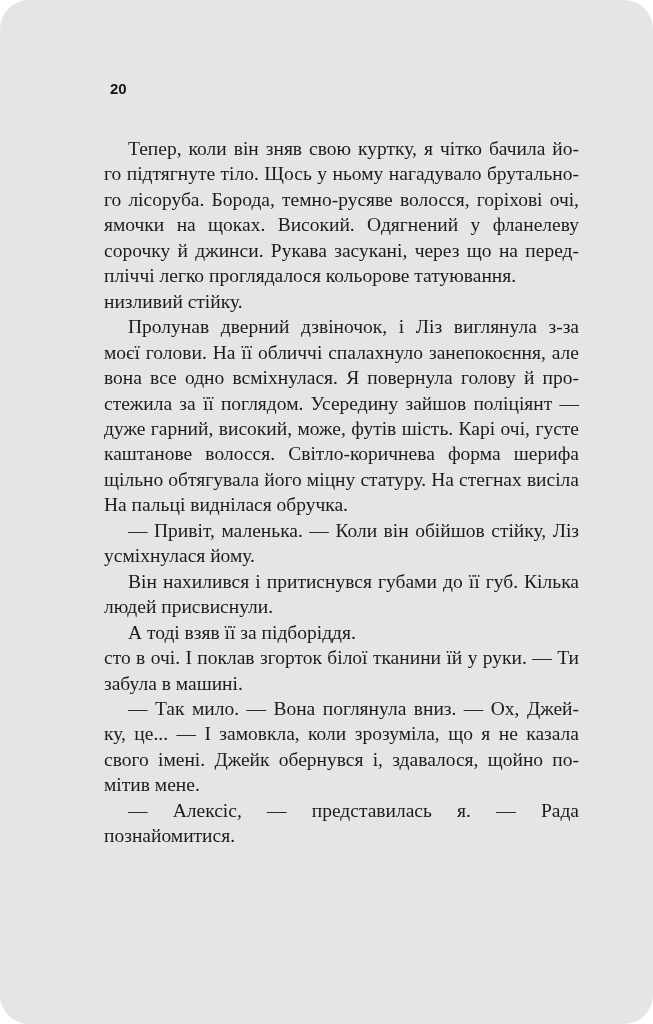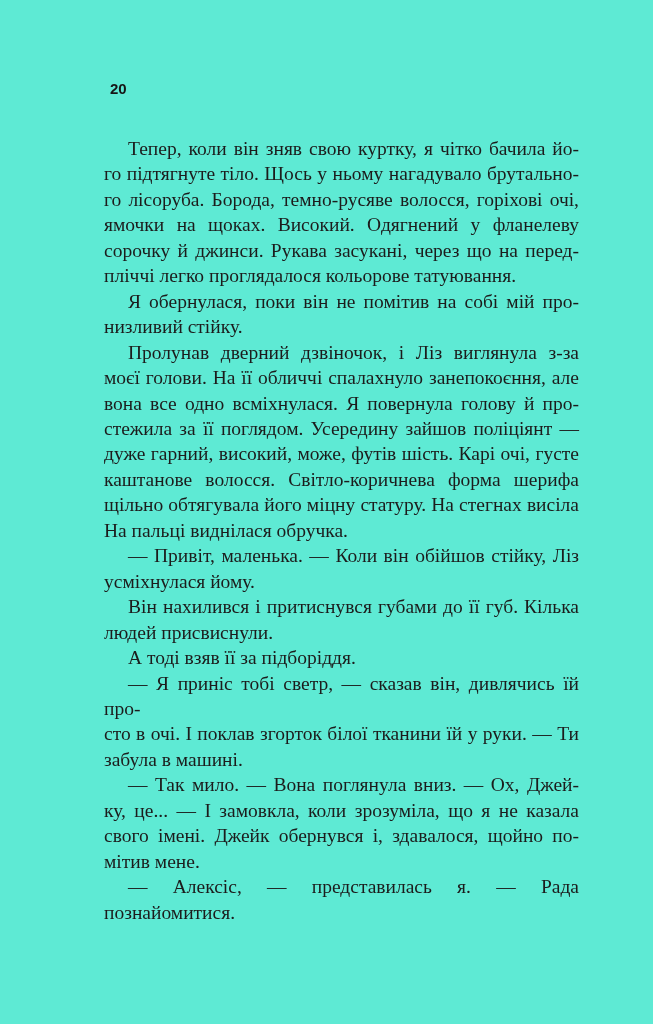--- a/index.html
+++ b/index.html
@@ -4,23 +4,24 @@
 <style>
   html, body {
     margin: 0;
     padding: 0;
     background: #ffffff;
   }
   .book-page {
     position: relative;
     width: 653px;
     height: 1024px;
-    background: #5eead4;
+    background: #e5e5e5;
     overflow: hidden;
     font-family: "Liberation Serif", "DejaVu Serif", serif;
+    border-radius: 29px;
   }
   .page-number {
     position: absolute;
     left: 110px;
     top: 80px;
     font-family: "Liberation Sans", "DejaVu Sans", sans-serif;
     font-weight: 700;
     font-size: 15px;
     letter-spacing: 0px;
     color: #161616;
@@ -52,36 +53,34 @@
 
 <div class="book-page">
   <div class="page-number">20</div>
   <div class="text-block">
       <div class="line first">Тепер, коли він зняв свою куртку, я чітко бачила йо-</div>
       <div class="line">го підтягнуте тіло. Щось у ньому нагадувало брутально-</div>
       <div class="line">го лісоруба. Борода, темно-русяве волосся, горіхові очі,</div>
       <div class="line">ямочки на щоках. Високий. Одягнений у фланелеву</div>
       <div class="line">сорочку й джинси. Рукава засукані, через що на перед-</div>
       <div class="line last">пліччі легко проглядалося кольорове татуювання.</div>
-      <div class="line first">Я обернулася, поки він не помітив на собі мій про-</div>
       <div class="line last">низливий стійку.</div>
       <div class="line first">Пролунав дверний дзвіночок, і Ліз виглянула з-за</div>
       <div class="line">моєї голови. На її обличчі спалахнуло занепокоєння, але</div>
       <div class="line">вона все одно всміхнулася. Я повернула голову й про-</div>
       <div class="line">стежила за її поглядом. Усередину зайшов поліціянт —</div>
       <div class="line">дуже гарний, високий, може, футів шість. Карі очі, густе</div>
       <div class="line">каштанове волосся. Світло-коричнева форма шерифа</div>
       <div class="line">щільно обтягувала його міцну статуру. На стегнах висіла</div>
       <div class="line last">На пальці виднілася обручка.</div>
       <div class="line first">— Привіт, маленька. — Коли він обійшов стійку, Ліз</div>
       <div class="line last">усміхнулася йому.</div>
       <div class="line first">Він нахилився і притиснувся губами до її губ. Кілька</div>
       <div class="line last">людей присвиснули.</div>
       <div class="line first last">А тоді взяв її за підборіддя.</div>
-      <div class="line first">— Я приніс тобі светр, — сказав він, дивлячись їй про-</div>
       <div class="line">сто в очі. І поклав згорток білої тканини їй у руки. — Ти</div>
       <div class="line last">забула в машині.</div>
       <div class="line first">— Так мило. — Вона поглянула вниз. — Ох, Джей-</div>
       <div class="line">ку, це... — І замовкла, коли зрозуміла, що я не казала</div>
       <div class="line">свого імені. Джейк обернувся і, здавалося, щойно по-</div>
       <div class="line last">мітив мене.</div>
       <div class="line first">— Алексіс, — представилась я. — Рада познайомитися.</div>
     </div>
 </div>
 

